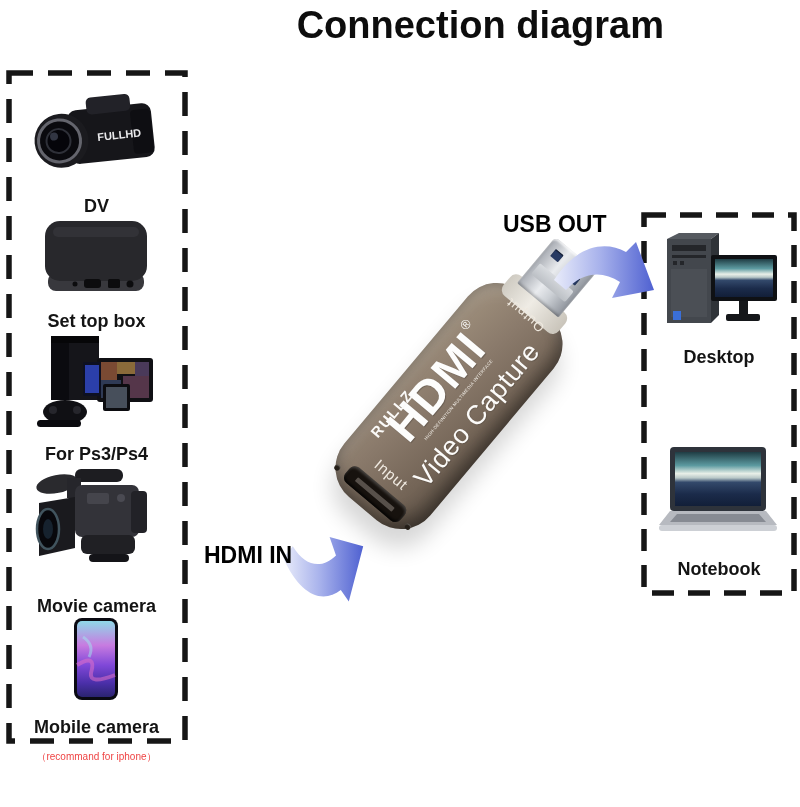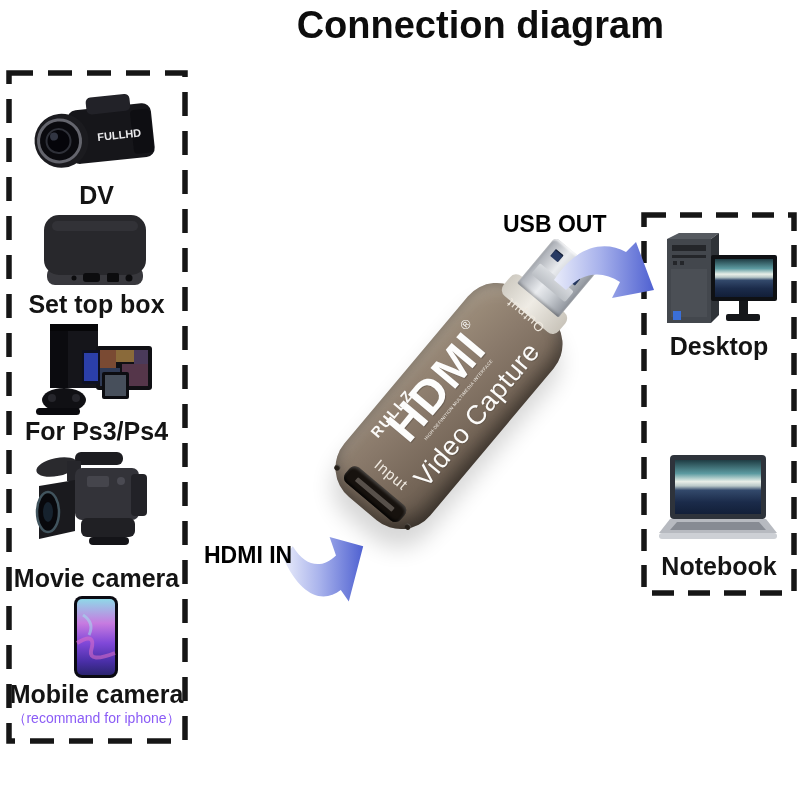--- a/index.html
+++ b/index.html
@@ -15,22 +15,22 @@
   
   .box-svg{position:absolute;z-index:1;}
   
   .group{
     position:absolute;display:flex;flex-direction:column;align-items:center;
     justify-content:space-between;z-index:2;
   }
   .group-left{left:8px;top:72px;width:177px;height:668px;padding:16px 0 12px;box-sizing:border-box;}
   .group-right{left:644px;top:215px;width:150px;height:377px;padding:16px 0 12px;box-sizing:border-box;}
   .item{display:flex;flex-direction:column;align-items:center;}
-  .item-label{font-size:25px;font-weight:bold;color:#141414;line-height:1.1;margin-top:2px;white-space:nowrap;}
-  .item-note{font-size:14px;color:#8b5cf6;margin-top:2px;white-space:nowrap;}
+  .item-label{font-size:18px;font-weight:bold;color:#141414;line-height:1.1;margin-top:17px;white-space:nowrap;}
+  .item-note{font-size:10px;color:#ef4444;margin-top:12px;white-space:nowrap;}
   
   .ann{position:absolute;font-size:23px;font-weight:bold;color:#000000;z-index:6;white-space:nowrap;}
   .ann-usb{left:503px;top:211px;}
   .ann-hdmi{left:204px;top:542px;text-align:center;}
   .arrow-svg{position:absolute;z-index:5;}
   
   .device{
     position:absolute;left:393px;top:272px;width:112px;height:268px;
     transform:rotate(40deg);border-radius:38px;z-index:4;
     background:linear-gradient(100deg,#a2937f 0%,#8a7a6b 40%,#746557 75%,#5d5146 100%);

